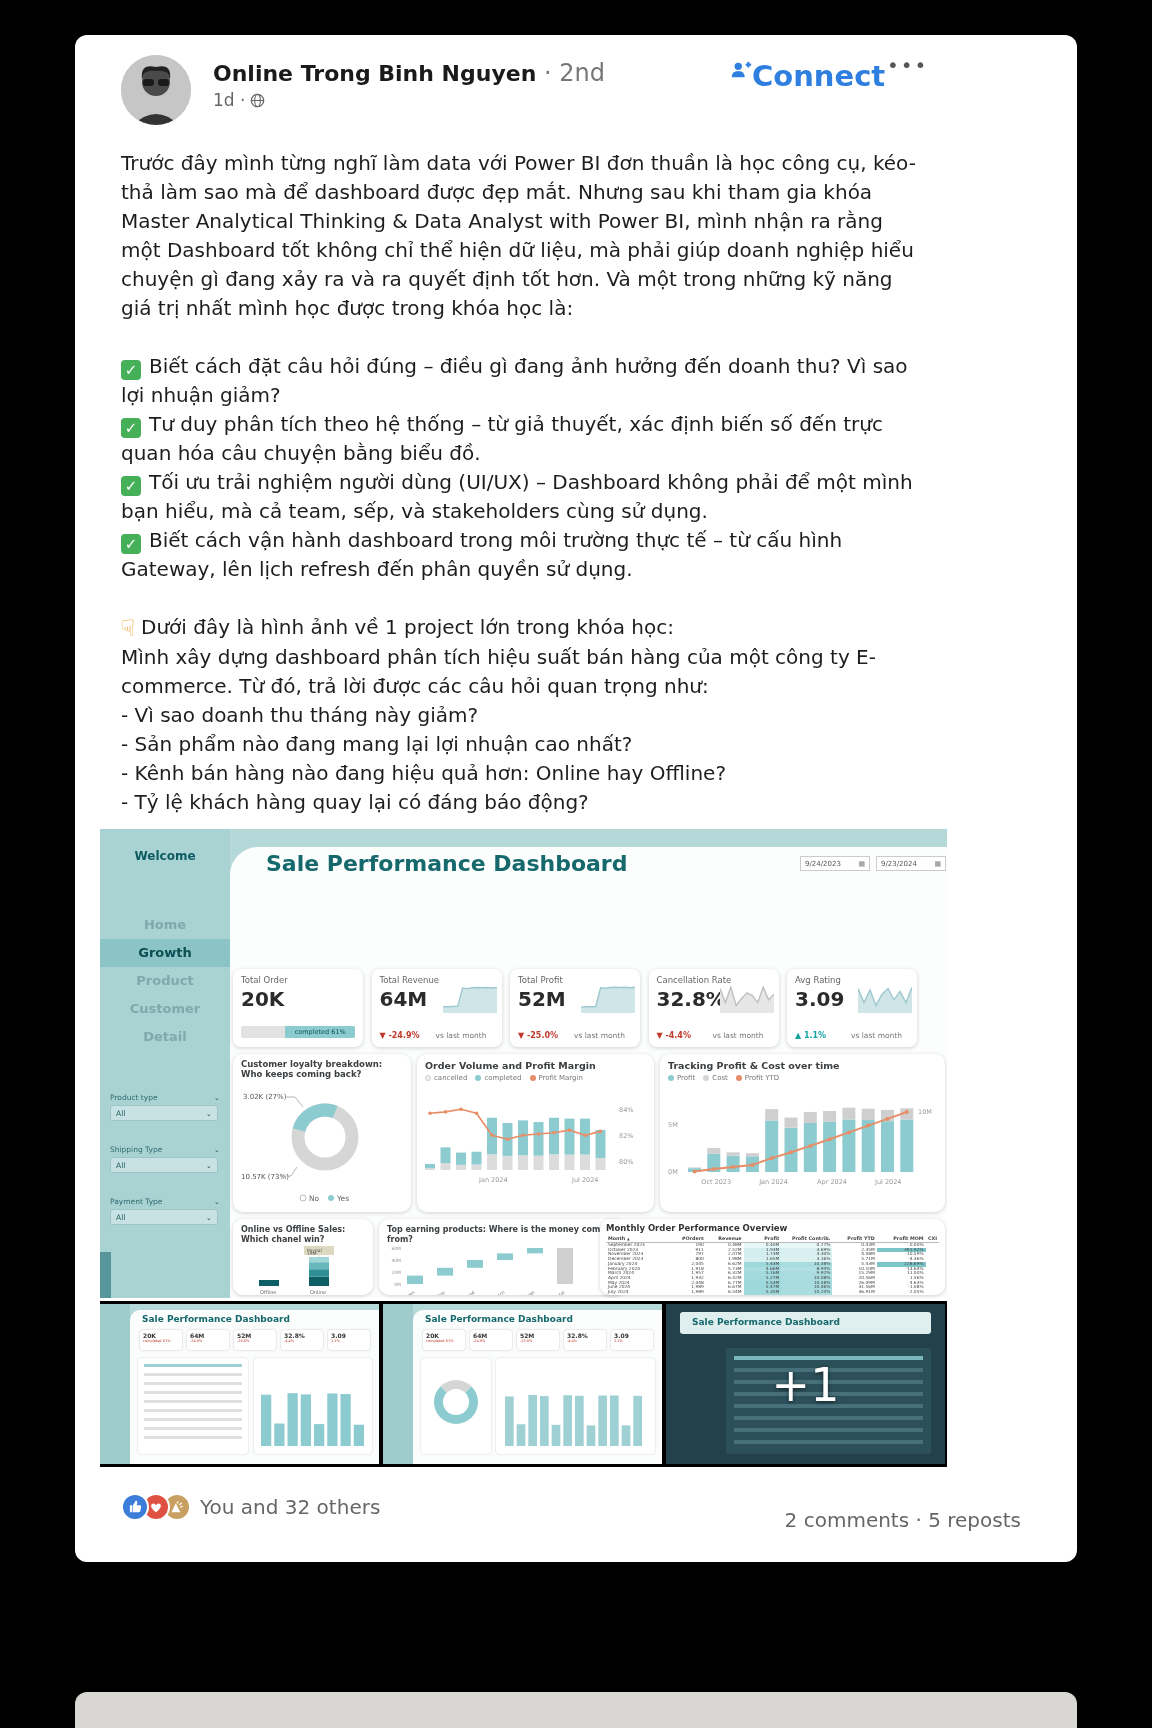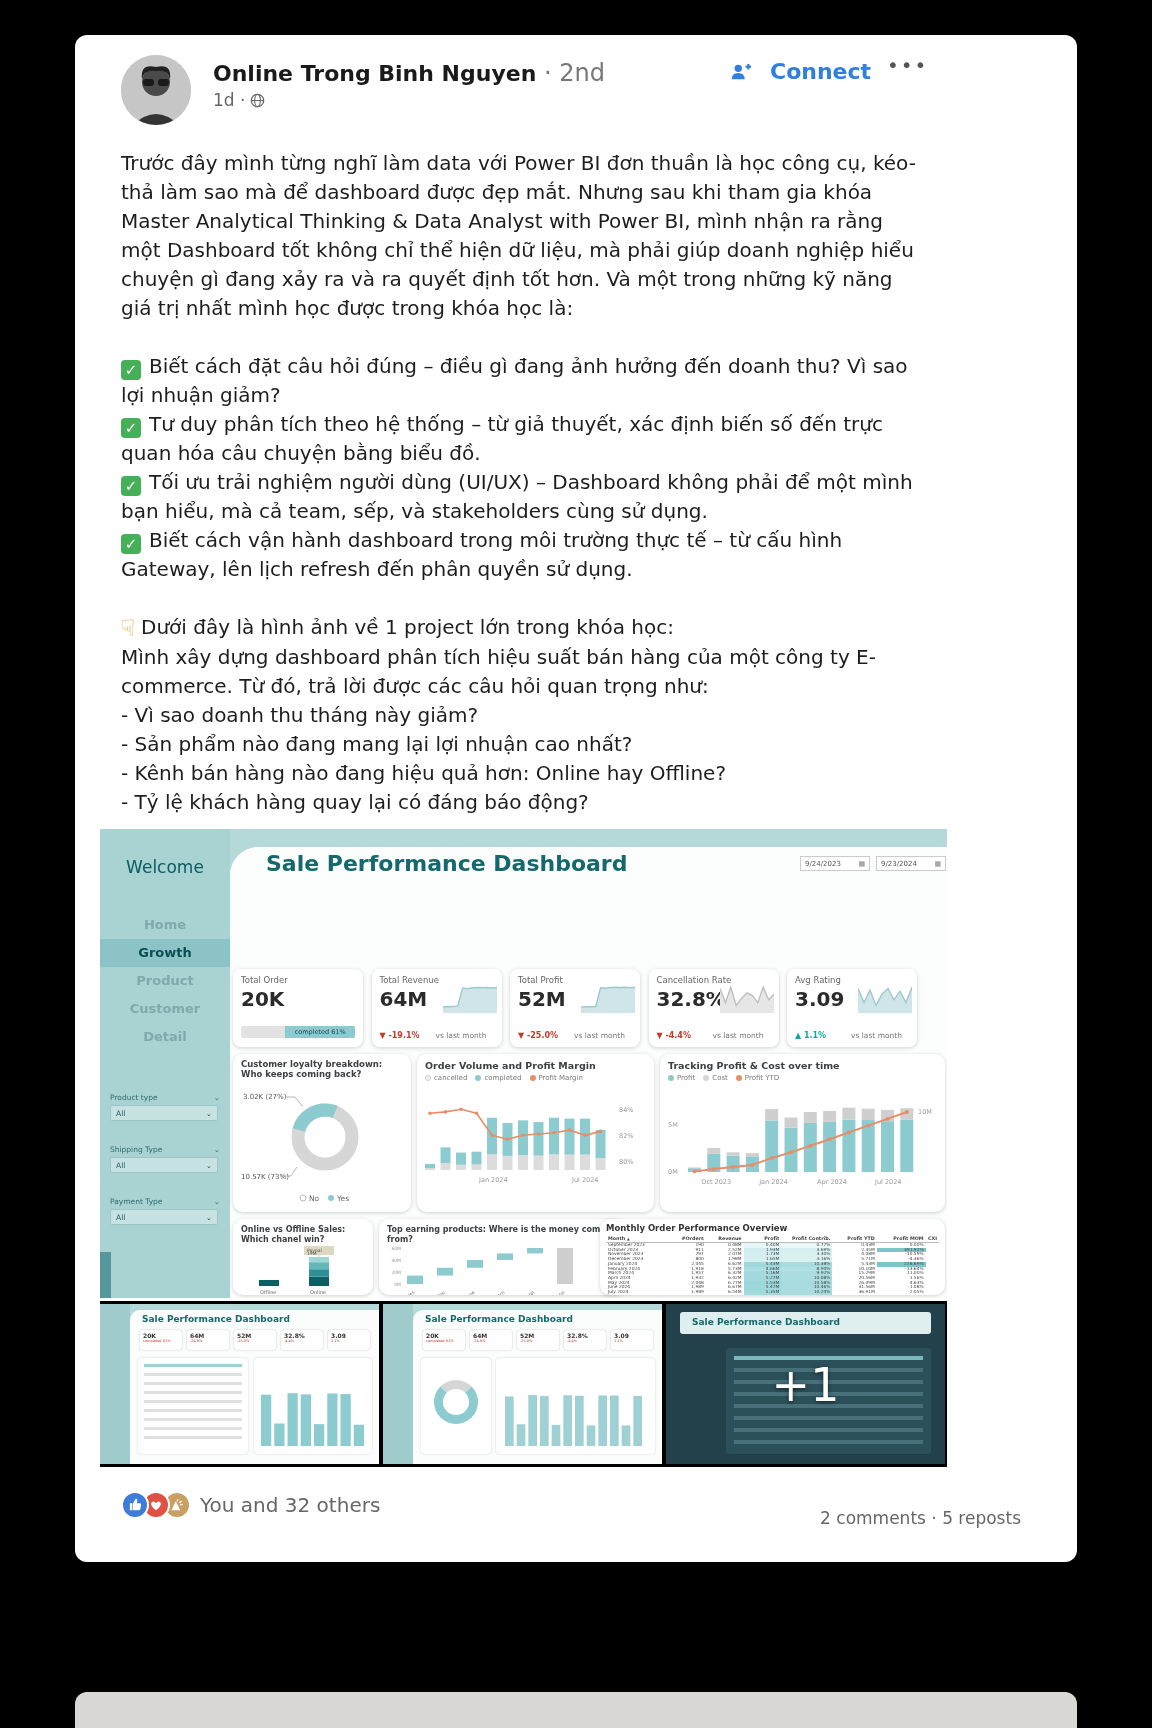--- a/index.html
+++ b/index.html
@@ -11,36 +11,36 @@
 
   
   .hdr { position:relative; padding:22px 24px 0 46px; height:104px; }
   .avatar { position:absolute; left:46px; top:20px; width:70px; height:70px; border-radius:50%;
     background:#c9c9c9; overflow:hidden; }
   .hdr-txt { margin-left:92px; padding-top:2px; }
   .name-row { font-size:22px; color:#1a1a1a; font-weight:bold; }
   .name-row .deg { font-weight:normal; color:#777; font-size:24px;margin-top:8px; }
   .headline { font-size:18px; color:#555; margin-top:3px; }
   .timerow { font-size:17px; color:#666; margin-top:3px; display:flex; align-items:center; gap:5px; }
-  .connect { position:absolute; left:655px; top:24px; color:#2e7fe0; font-weight:bold; font-size:22px;
-    display:flex; align-items:center; gap:18px; cursor:pointer; }
+  .connect { position:absolute; left:655px; top:24px; color:#2e7fe0; font-weight:bold; font-size:29px;
+    display:flex; gap:0; cursor:pointer; }
   .more { position:absolute; left:812px; top:18px; color:#555; font-size:20px; letter-spacing:2px; cursor:pointer; }
 
   
   .body-txt { padding:10px 150px 0 46px; font-size:20px; line-height:29px; color:#1d1d1d; }
   .body-txt p { margin:0; }
   .gap { height:29px; }
   .check { display:inline-block; width:20px; height:20px; background:#45b058; border-radius:4px;
     color:#fff; font-size:15px; line-height:20px; text-align:center; margin-right:8px; vertical-align:-2px; }
   .hand { color:#eda33b; font-size:23px; margin-right:6px; vertical-align:-2px; }
 
   
   .media { position:relative; margin:12px 0 0 25px; width:847px; height:469px; background:#b5d8d9; overflow:hidden; }
   .side { position:absolute; left:0; top:0; width:130px; height:469px; background:#a9d2d3; }
-  .side .welcome { position:absolute; top:28px; width:130px; text-align:center; font-size:17px; font-weight:normal; color:#0c5b60; }
+  .side .welcome { position:absolute; top:20px; width:130px; text-align:center; font-size:12px; font-weight:bold; color:#0c5b60; }
   .nav { position:absolute; top:82px; width:130px; }
   .nav-item { height:28px; line-height:28px; text-align:center; font-size:13px; font-weight:bold; color:#7fa9ab; cursor:pointer; }
   .nav-item.active { background:#8cc3c6; color:#0b4f54; }
   .filters { position:absolute; top:264px; left:10px; width:110px; }
   .filter { margin-bottom:24px; }
   .filter .flabel { font-size:7.5px; color:#2f6b6e; margin-bottom:3px; display:flex; justify-content:space-between; }
   .filter .fselect { width:108px; height:16px; background:#c8e2e3; border:1px solid #9cc5c7; border-radius:2px;
     font-size:7.5px; color:#1c5a5e; display:flex; align-items:center; justify-content:space-between; padding:0 5px; cursor:pointer; }
   .side-accent { position:absolute; left:0; bottom:0; width:11px; height:46px; background:#57979c; }
 
@@ -94,21 +94,21 @@
   .t3-title { position:absolute; left:26px; top:13px; font-size:9px; font-weight:bold; color:#15686c; }
   .t3-table { position:absolute; left:60px; top:44px; right:14px; bottom:10px; background:#2c505a; border-radius:3px; }
   .overlay-plus { position:absolute; left:0; top:54px; width:100%; text-align:center; font-size:46px; color:#fff; font-weight:normal; text-shadow:0 1px 4px rgba(0,0,0,.6); }
 
   
   .social { display:flex; align-items:center; margin:14px 56px 0 46px; }
   .r-icons { display:flex; }
   .r-icon { width:28px; height:28px; border-radius:50%; border:2px solid #fff; display:flex; align-items:center; justify-content:center; margin-right:-7px; }
   .r-like { background:#3b7dd8; z-index:3; } .r-love { background:#df5243; z-index:2; } .r-cel { background:#c9a061; z-index:1; }
   .r-txt { margin-left:16px; font-size:20px; color:#666; }
-  .s-counts { margin-left:auto; font-size:17px; color:#666; cursor:pointer;margin-top:27px; }
+  .s-counts { margin-left:auto; font-size:20px; color:#666; cursor:pointer;margin-top:27px; }
 
   .next-card { position:absolute; left:75px; top:1692px; width:1002px; height:36px; background:#d9d7d3; border-radius:12px 12px 0 0; }
 
   svg text { font-family:"DejaVu Sans", sans-serif; }
 </style>
 </head>
 <body>
 
 <div class="stage">
   <div class="post-card">
@@ -219,21 +219,21 @@
               <div class="fill" style="width: 61%;">completed 61%</div>
             </div>
           </div>
           <div class="kcard" style="left: 271.5px;">
             <div class="klabel">Total Revenue</div>
             <div class="kval">64M</div>
             <div class="kspark"><svg width="54" height="34">
                 <polygon points="0,34 0.0,27.8 4.9,27.8 9.8,27.5 14.7,27.2 19.6,9.0 24.5,9.6 29.5,8.8 34.4,8.5 39.3,8.8 44.2,8.5 49.1,9.0 54.0,8.5 54,34" fill="#cfe5e8"></polygon>
                 <polyline points="0.0,27.8 4.9,27.8 9.8,27.5 14.7,27.2 19.6,9.0 24.5,9.6 29.5,8.8 34.4,8.5 39.3,8.8 44.2,8.5 49.1,9.0 54.0,8.5" fill="none" stroke="#9dc8cd" stroke-width="1.4"></polyline>
               </svg></div>
-            <div class="kdelta down">▼ -19.1%</div>
+            <div class="kdelta down">▼ -24.9%</div>
             <div class="kvs">vs last month</div>
           </div>
           <div class="kcard" style="left: 410px;">
             <div class="klabel">Total Profit</div>
             <div class="kval">52M</div>
             <div class="kspark"><svg width="54" height="34">
                 <polygon points="0,34 0.0,28.1 4.9,27.8 9.8,27.8 14.7,27.5 19.6,8.8 24.5,9.3 29.5,8.5 34.4,8.2 39.3,8.5 44.2,8.2 49.1,8.8 54.0,8.2 54,34" fill="#cfe5e8"></polygon>
                 <polyline points="0.0,28.1 4.9,27.8 9.8,27.8 14.7,27.5 19.6,8.8 24.5,9.3 29.5,8.5 34.4,8.2 39.3,8.5 44.2,8.2 49.1,8.8 54.0,8.2" fill="none" stroke="#9dc8cd" stroke-width="1.4"></polyline>
               </svg></div>
             <div class="kdelta down">▼ -25.0%</div>

